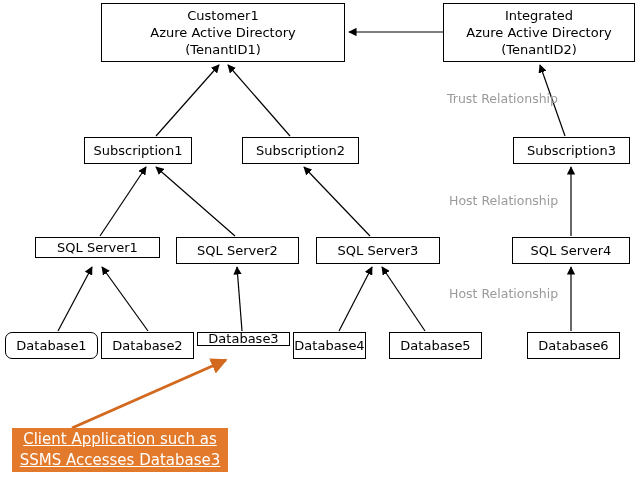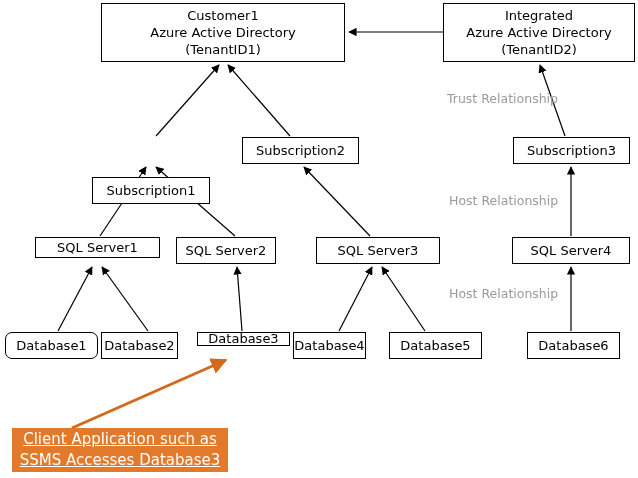--- a/index.html
+++ b/index.html
@@ -101,29 +101,29 @@
     <line id="callout-arrow" stroke="#d2691e" stroke-width="3" marker-end="url(#arrow-orange)" x1="72" y1="428" x2="226" y2="360"></line>
   </svg>
 
   <div id="nodes-layer">
       <div class="node aad" style="left: 101px; top: 3px; width: 244px; height: 59px;">Customer1
 Azure Active Directory
 (TenantID1)</div>
       <div class="node aad" style="left: 443px; top: 3px; width: 192px; height: 59px;">Integrated
 Azure Active Directory
 (TenantID2)</div>
-      <div class="node subscription" style="left: 92px; top: 137px; width: 118px; height: 27px; margin-top: 40px;">Subscription1</div>
+      <div class="node subscription" style="left: 84px; top: 137px; width: 108px; height: 27px;">Subscription1</div>
       <div class="node subscription" style="left: 242px; top: 137px; width: 117px; height: 27px;">Subscription2</div>
       <div class="node subscription" style="left: 513px; top: 137px; width: 117px; height: 27px;">Subscription3</div>
       <div class="node server" style="left: 35px; top: 237px; width: 125px; height: 21px;">SQL Server1</div>
-      <div class="node server" style="left: 176px; top: 237px; width: 100px; height: 27px;">SQL Server2</div>
+      <div class="node server" style="left: 176px; top: 237px; width: 123px; height: 27px;">SQL Server2</div>
       <div class="node server" style="left: 316px; top: 237px; width: 124px; height: 27px;">SQL Server3</div>
       <div class="node server" style="left: 512px; top: 237px; width: 118px; height: 27px;">SQL Server4</div>
       <div class="node database" style="left: 5px; top: 332px; width: 93px; height: 27px; border-radius: 7px;">Database1</div>
-      <div class="node database" style="left: 101px; top: 332px; width: 77px; height: 27px;">Database2</div>
+      <div class="node database" style="left: 101px; top: 332px; width: 93px; height: 27px;">Database2</div>
       <div class="node database" style="left: 197px; top: 332px; width: 93px; height: 14px;">Database3</div>
       <div class="node database" style="left: 293px; top: 332px; width: 73px; height: 27px;">Database4</div>
       <div class="node database" style="left: 389px; top: 332px; width: 93px; height: 27px;">Database5</div>
       <div class="node database" style="left: 527px; top: 332px; width: 93px; height: 27px;">Database6</div>
     </div>
   <div id="labels-layer">
       <div class="edge-label" style="left: 411px; top: 91px;">Trust Relationship</div>
       <div class="edge-label" style="left: 413px; top: 193px;">Host Relationship</div>
       <div class="edge-label" style="left: 413px; top: 286px;">Host Relationship</div>
     </div>

